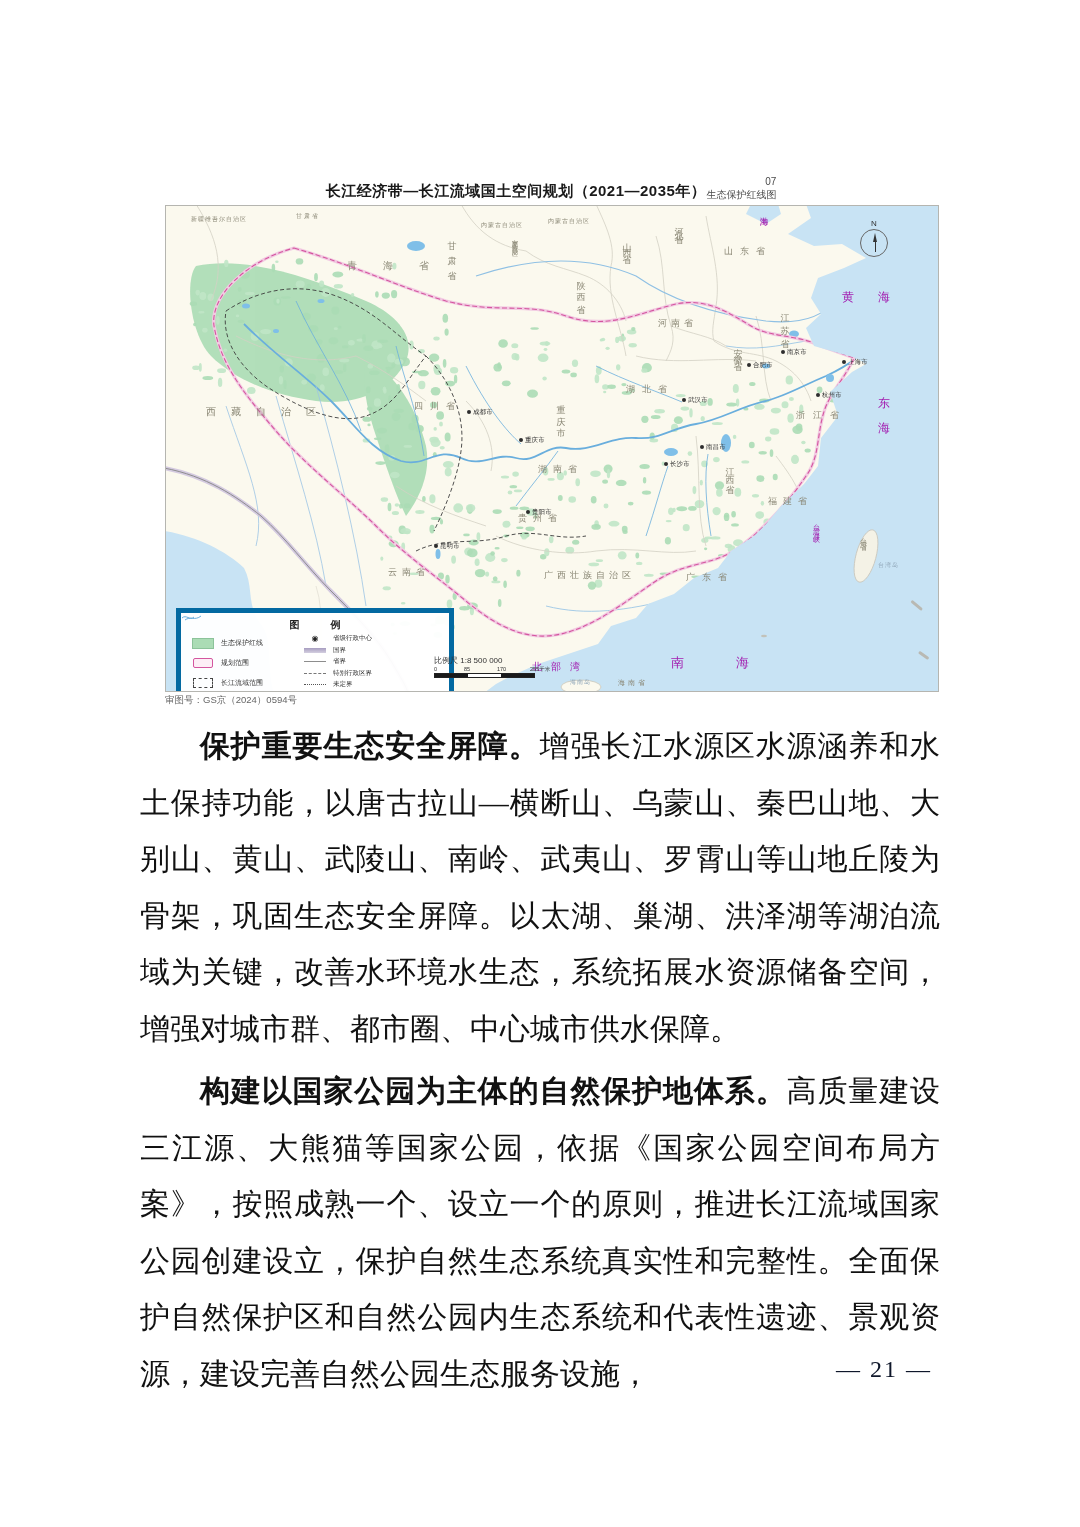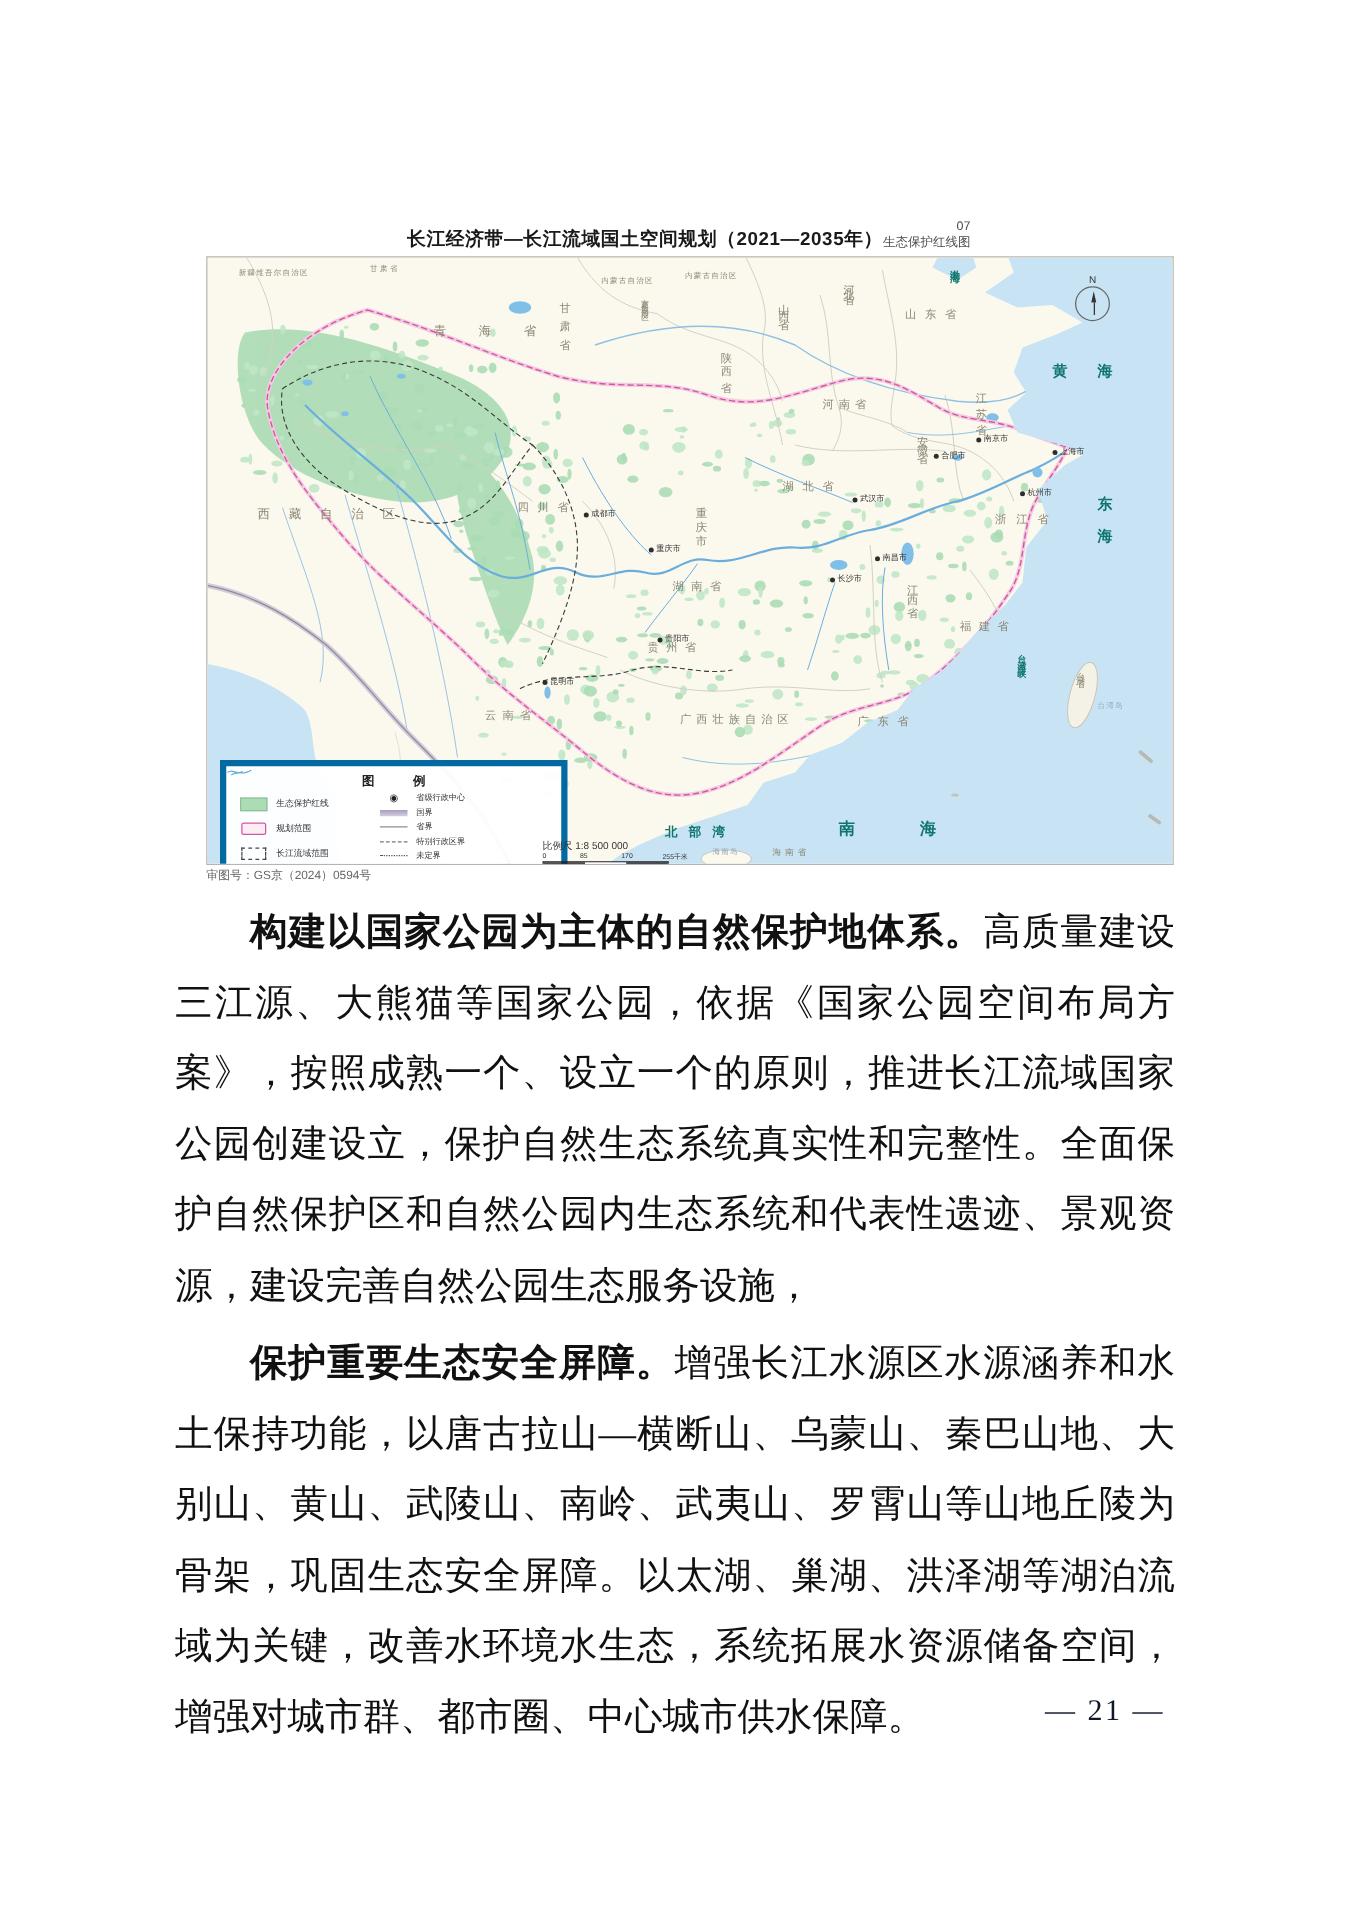--- a/index.html
+++ b/index.html
@@ -9,21 +9,21 @@
   .fig-head{position:absolute;left:165px;top:176px;width:772px;display:flex;
             justify-content:center;align-items:flex-end;}
   .fig-title{font-size:15px;font-weight:bold;color:#1a1a1a;letter-spacing:.5px;}
   .fig-code{text-align:right;font-size:10px;color:#4a4a4a;line-height:1.25;}
   
   .map-box{position:absolute;left:165px;top:205px;width:772px;height:485px;
            border:1px solid #b5b5b0;background:#fbf9ee;overflow:hidden;}
   .map-box svg{position:absolute;left:0;top:0;}
   .mlbl{position:absolute;color:#8a8775;white-space:nowrap;line-height:1;transform:translate(0,0);}
   .mlbl.v{writing-mode:vertical-rl;}
-  .mlbl.sea{color:#0f766e;font-weight:bold;}
+  .mlbl.sea{color:#a21caf;font-weight:normal;}
   .mlbl.minor{color:#93a9bb;font-weight:normal;}
   .city-dot{position:absolute;width:4px;height:4px;background:#2d2d2d;border-radius:50%;}
   .city-lbl{position:absolute;font-size:6.5px;color:#333;white-space:nowrap;line-height:1;}
   
   .legend{position:absolute;left:10px;top:402px;width:268px;height:79px;
           background:rgba(255,255,255,.96);border:5px solid #0369a1;font-size:7px;color:#333;}
   .legend-title{text-align:center;font-size:10px;font-weight:bold;letter-spacing:14px;
                 padding:5px 0 2px 14px;color:#222;}
   .lg-cols{display:flex;}
   .lg-col-l{width:112px;padding-left:10px;}
@@ -34,21 +34,21 @@
   .lg-sw{display:inline-flex;align-items:center;justify-content:center;width:24px;margin-right:6px;flex:none;}
   .sw-eco{width:20px;height:9px;background:#abdcb5;border:.5px solid #8cc39a;}
   .sw-plan{width:18px;height:8px;border:1.6px solid #d4569f;border-radius:2px;background:#fdeef6;}
   .sw-basin{width:18px;height:8px;border:1px dashed #444;}
   .sw-cap{font-size:8px;color:#222;}
   .sw-nat{width:22px;height:5px;background:linear-gradient(#a79dc0,#d4cfe0);}
   .sw-prov{width:22px;height:0;border-top:1px solid #8d8d8d;}
   .sw-sar{width:22px;height:0;border-top:1px dashed #777;}
   .sw-und{width:22px;height:0;border-top:1px dotted #555;}
   
-  .scale{position:absolute;left:268px;top:449px;width:120px;font-size:8px;color:#333;margin-top:16px;}
+  .scale{position:absolute;left:268px;top:449px;width:120px;font-size:8px;color:#333;}
   .scale-ticks{position:relative;height:7px;font-size:5.5px;color:#333;}
   .scale-ticks span{position:absolute;top:0;}
   .scale-bar{position:relative;width:99px;height:3px;border:.5px solid #222;display:flex;}
   .scale-bar i{display:block;height:100%;width:33px;}
   .sb-b{background:#1a1a1a;} .sb-w{background:#fff;}
   
   .north{position:absolute;left:692px;top:14px;width:32px;height:40px;text-align:center;}
   .north .n{font-size:8px;color:#333;line-height:1;}
   .north .circ{width:26px;height:26px;margin:1px auto 0;border:1px solid #666;border-radius:50%;
                position:relative;}
@@ -691,18 +691,18 @@
       <div class="circ">
           <div class="needle"></div>
           <div class="stem"></div>
         </div>
     </div>
   </div>
 
   <div class="credit">审图号：GS京（2024）0594号</div>
 
   <div class="body-text">
+    <p><b>保护重要生态安全屏障。</b><span>增强长江水源区水源涵养和水土保持功能，以唐古拉山—横断山、乌蒙山、秦巴山地、大别山、黄山、武陵山、南岭、武夷山、罗霄山等山地丘陵为骨架，巩固生态安全屏障。以太湖、巢湖、洪泽湖等湖泊流域为关键，改善水环境水生态，系统拓展水资源储备空间，增强对城市群、都市圈、中心城市供水保障。</span></p>
     <p><b>构建以国家公园为主体的自然保护地体系。</b><span>高质量建设三江源、大熊猫等国家公园，依据《国家公园空间布局方案》，按照成熟一个、设立一个的原则，推进长江流域国家公园创建设立，保护自然生态系统真实性和完整性。全面保护自然保护区和自然公园内生态系统和代表性遗迹、景观资源，建设完善自然公园生态服务设施，</span></p>
-    <p><b>保护重要生态安全屏障。</b><span>增强长江水源区水源涵养和水土保持功能，以唐古拉山—横断山、乌蒙山、秦巴山地、大别山、黄山、武陵山、南岭、武夷山、罗霄山等山地丘陵为骨架，巩固生态安全屏障。以太湖、巢湖、洪泽湖等湖泊流域为关键，改善水环境水生态，系统拓展水资源储备空间，增强对城市群、都市圈、中心城市供水保障。</span></p>
   </div>
 
   <div class="page-number">— 21 —</div>
 </div>
 
 </body></html>

